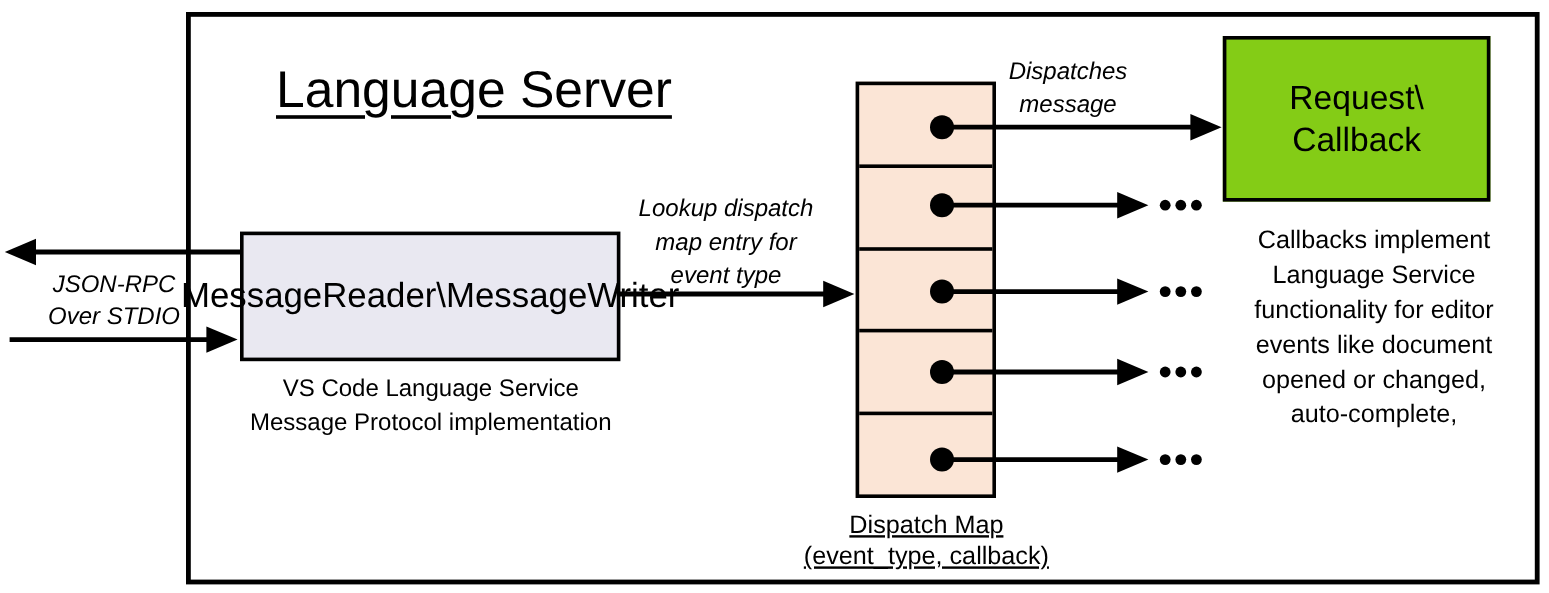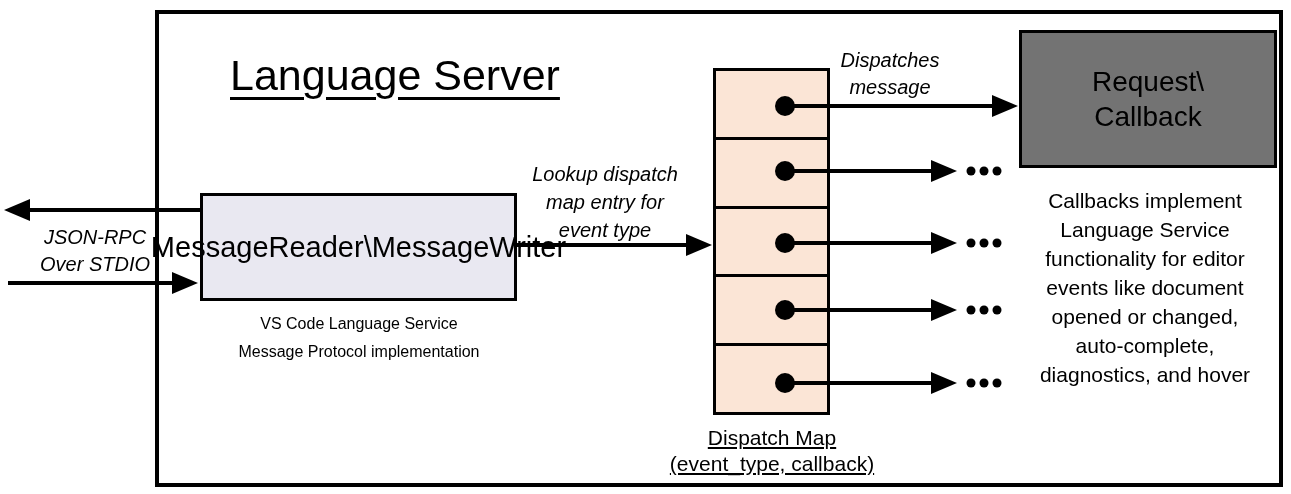--- a/index.html
+++ b/index.html
@@ -30,21 +30,21 @@
     align-items: center; justify-content: center;
     font-size: 29px; line-height: 39px;
     z-index: 1;
   }
   .cbk-box {
     display: flex; flex-direction: column;
     align-items: center; justify-content: center;
     font-size: 28px; line-height: 35px;
     z-index: 1;
   }
-  .caption { font-size: 16px; line-height: 28px; }
+  .caption { font-size: 20px; line-height: 28px; }
   .caption-sm { font-size: 21px; line-height: 26px; }
   .note { font-size: 21px; line-height: 29px; }
   .dispatch-map { display: flex; flex-direction: column; }
   .dispatch-cell { flex: 1; box-sizing: border-box; border-bottom: 3px solid #000; }
   .dispatch-cell:last-child { border-bottom: none; }
 </style>
 </head>
 <body>
 
 <div class="stage">
@@ -57,21 +57,21 @@
   </div>
 
   <div class="box dispatch-map" style="left: 713px; top: 68px; width: 117px; height: 347px; background: rgb(251, 229, 214);">
     <div class="dispatch-cell"></div>
     <div class="dispatch-cell"></div>
     <div class="dispatch-cell"></div>
     <div class="dispatch-cell"></div>
     <div class="dispatch-cell"></div>
   </div>
 
-  <div class="box cbk-box" style="left: 1019px; top: 30px; width: 258px; height: 138px; background: #737373;">
+  <div class="box cbk-box" style="left: 1019px; top: 30px; width: 223px; height: 138px; background: #84cc16;">
     <div>Request\</div>
     <div>Callback</div>
   </div>
 
   <svg class="wires" width="1291" height="494" viewBox="0 0 1291 494">
 
     <g>
       <line x1="200" y1="210" x2="27" y2="210" stroke="#000" stroke-width="4"></line>
       <polygon points="4,210 30,199 30,221" fill="#000"></polygon>
     </g>
@@ -166,16 +166,15 @@
     <div>(event_type, callback)</div>
   </div>
 
   <div class="label note" style="left:1018px; top:186px; width:254px;">
     <div>Callbacks implement</div>
     <div>Language Service</div>
     <div>functionality for editor</div>
     <div>events like document</div>
     <div>opened or changed,</div>
     <div>auto-complete,</div>
-    <div>diagnostics, and hover</div>
   </div>
 
 </div>
 
 </body></html>

